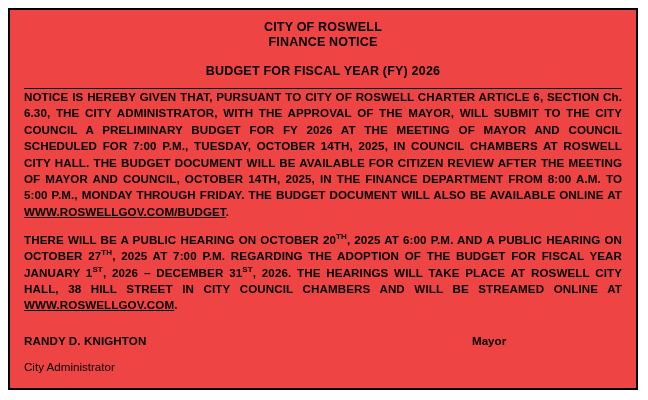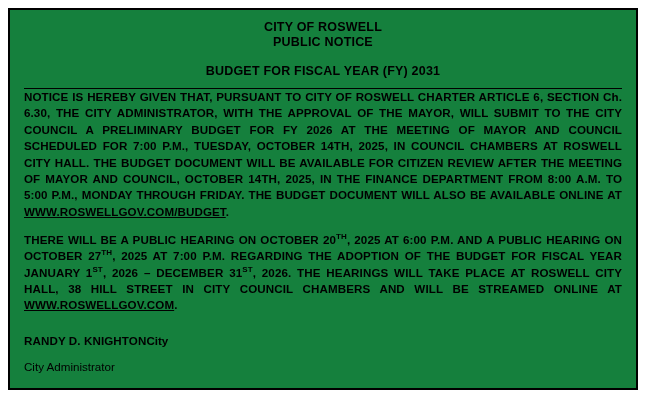--- a/index.html
+++ b/index.html
@@ -15,21 +15,21 @@
     overflow: hidden;
   }
   .notice {
     position: absolute;
     left: 8px;
     top: 8px;
     width: 630px;
     height: 382px;
     border: 2px solid #000000;
     box-sizing: border-box;
-    background: #15803d;
+    background: #ef4444;
     padding: 10px 14px 8px 14px;
   }
   .header {
     text-align: center;
     font-weight: bold;
     font-size: 12.5px;
     line-height: 15px;
     letter-spacing: 0.2px;
   }
   .subheader {
@@ -55,52 +55,52 @@
   .p1 { margin-top: 0; }
   .p2 { margin-top: 8px; }
   .u { text-decoration: underline; }
   sup {
     font-size: 8px;
     vertical-align: super;
     line-height: 0;
   }
   .signatures {
     display: flex;
-    justify-content: flex-start;
+    justify-content: space-between;
     margin-top: 19px;
     font-size: 11.6px;
     line-height: 15px;
   }
   .sig-col-left { text-align: left; }
   .sig-col-right { text-align: left; min-width: 150px; }
   .sig-name { font-weight: bold; letter-spacing: 0.1px; }
   .sig-title { font-weight: bold; }
   .sig-title.normal { font-weight: normal; margin-top: 11px; }
 </style>
 </head>
 <body>
 
 <div class="notice">
 
   <div class="header">
     <div>CITY OF ROSWELL</div>
-    <div>PUBLIC NOTICE</div>
+    <div>FINANCE NOTICE</div>
   </div>
 
-  <div class="subheader">BUDGET FOR FISCAL YEAR (FY) 2031</div>
+  <div class="subheader">BUDGET FOR FISCAL YEAR (FY) 2026</div>
 
   <hr class="rule">
 
   <p class="body-block p1"><span>NOTICE IS HEREBY GIVEN THAT, PURSUANT TO CITY OF ROSWELL CHARTER ARTICLE 6, SECTION Ch. 6.30, THE CITY ADMINISTRATOR, WITH THE APPROVAL OF THE MAYOR, WILL SUBMIT TO THE CITY COUNCIL A PRELIMINARY BUDGET FOR FY 2026 AT THE MEETING OF MAYOR AND COUNCIL SCHEDULED FOR 7:00 P.M., TUESDAY, OCTOBER 14TH, 2025, IN COUNCIL CHAMBERS AT ROSWELL CITY HALL. THE BUDGET DOCUMENT WILL BE AVAILABLE FOR CITIZEN REVIEW AFTER THE MEETING OF MAYOR AND COUNCIL, OCTOBER 14TH, 2025, IN THE FINANCE DEPARTMENT FROM 8:00 A.M. TO 5:00 P.M., MONDAY THROUGH FRIDAY. THE BUDGET DOCUMENT WILL ALSO BE AVAILABLE ONLINE AT </span><span class="u">WWW.ROSWELLGOV.COM/BUDGET</span><span>.</span></p>
 
   <p class="body-block p2"><span>THERE WILL BE A PUBLIC HEARING ON OCTOBER 20</span><sup>TH</sup><span>, 2025 AT 6:00 P.M. AND A PUBLIC HEARING ON OCTOBER 27</span><sup>TH</sup><span>, 2025 AT 7:00 P.M. REGARDING THE ADOPTION OF THE BUDGET FOR FISCAL YEAR JANUARY 1</span><sup>ST</sup><span>, 2026 – DECEMBER 31</span><sup>ST</sup><span>, 2026. THE HEARINGS WILL TAKE PLACE AT ROSWELL CITY HALL, 38 HILL STREET IN CITY COUNCIL CHAMBERS AND WILL BE STREAMED ONLINE AT </span><span class="u">WWW.ROSWELLGOV.COM</span><span>.</span></p>
 
   <div class="signatures">
     <div class="sig-col-left">
       <div class="sig-name">RANDY D. KNIGHTON</div>
       <div class="sig-title normal">City Administrator</div>
     </div>
     <div class="sig-col-right">
-      <div class="sig-title">City</div>
+      <div class="sig-title">Mayor</div>
     </div>
   </div>
 
 </div>
 
 </body></html>

